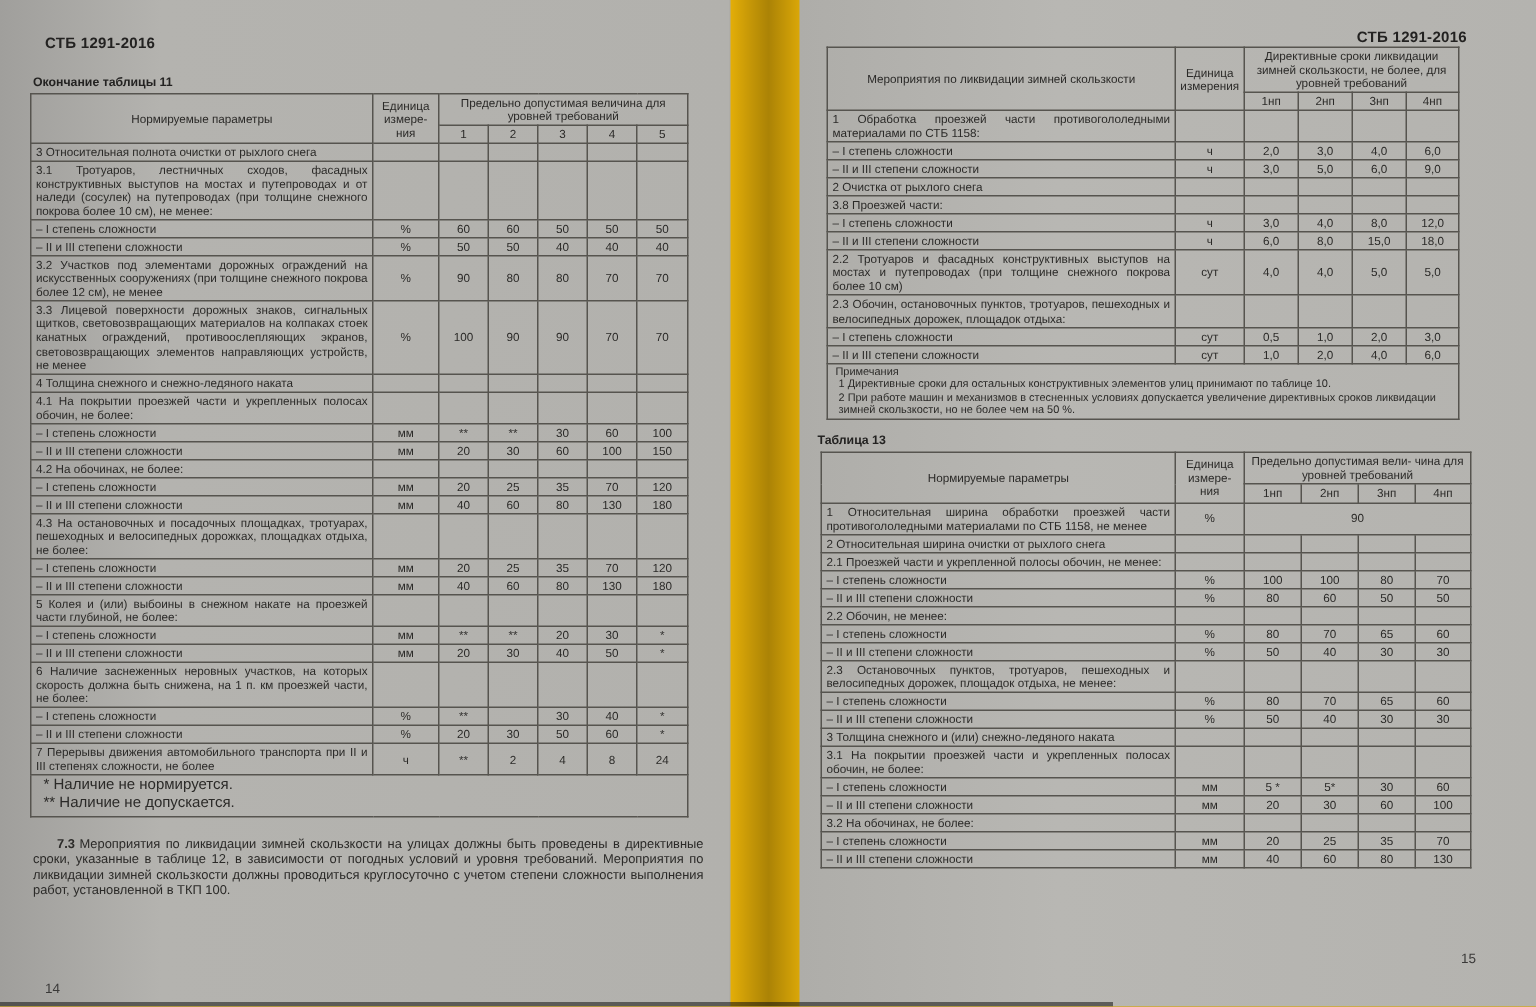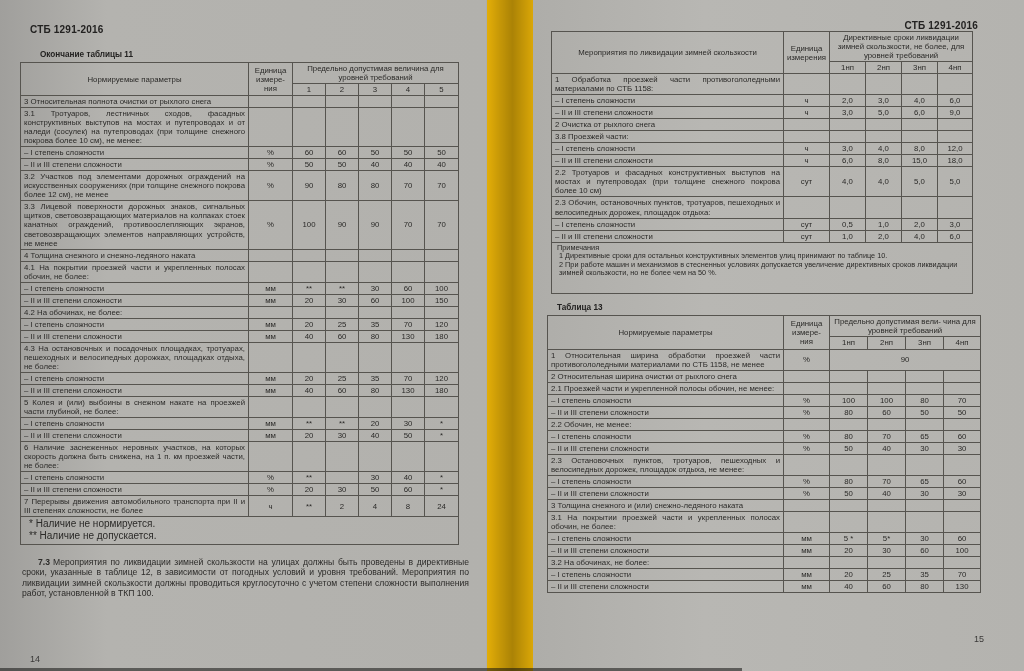--- a/index.html
+++ b/index.html
@@ -20,37 +20,37 @@
 
   .page{position:absolute;top:0;height:671px;color:#2b2a28;}
   .page-left{left:0;width:487px;background:linear-gradient(to right,#a09f9c,#b4b3af 22%,#b2b1ad);}
   .page-right{left:533px;width:491px;background:linear-gradient(to right,#aeada9,#b8b7b3 35%,#b4b3af);}
 
   .doc-num{font-weight:bold;font-size:10px;letter-spacing:.2px;color:#232221;}
   .page-left .doc-num{margin:24px 0 0 30px;}
   .page-right .doc-num{text-align:right;margin:20px 46px 0 0;}
 
   .tcap{font-weight:bold;font-size:8.2px;color:#232221;}
-  .cap11{margin:15px 0 3px 40px;}
+  .cap11{margin:15px 0 3px 22px;}
   .cap12{margin:16px 0 3px 24px;}
-  .cap13{margin:9px 0 3px 24px;}
+  .cap13{margin:9px 0 3px 12px;}
 
   table{border-collapse:collapse;table-layout:fixed;font-size:7.8px;line-height:1.16;color:#2b2a28;}
   th,td{border:1px solid #56544f;padding:1px 3px;vertical-align:top;overflow:hidden;}
   table{border:1.5px solid #4c4a46;}
   thead th{font-weight:normal;text-align:center;vertical-align:middle;padding:1px 2px;}
   td.lbl{text-align:justify;}
   td.c{text-align:center;vertical-align:middle;}
   .t11{margin-left:20px;width:438px;}
   .t12{margin-left:18px;width:421px;}
   .t13{margin-left:14px;width:433px;}
 
   .fnote{font-size:10px;padding:1px 4px 2px 8px;}
   .fnote div{margin:0;}
-  .notes{font-size:7.3px;padding:1px 4px 16px 5px;}
+  .notes{font-size:7.3px;padding:1px 4px 2px 5px;}
   .notes .nt{margin-left:2px;}
 
   .para{font-size:8.6px;line-height:1.24;text-align:justify;color:#2b2a28;margin:0;}
   .para .pnum{font-weight:bold;margin-right:3px;}
   .p73{margin:12px 18px 0 22px;text-indent:16px;}
   .p74{margin:11px 26px 0 18px;text-indent:16px;}
 
   .pageno{position:absolute;font-size:9px;color:#3a3938;}
   .pn-left{left:30px;bottom:7px;}
   .pn-right{right:40px;bottom:27px;}

